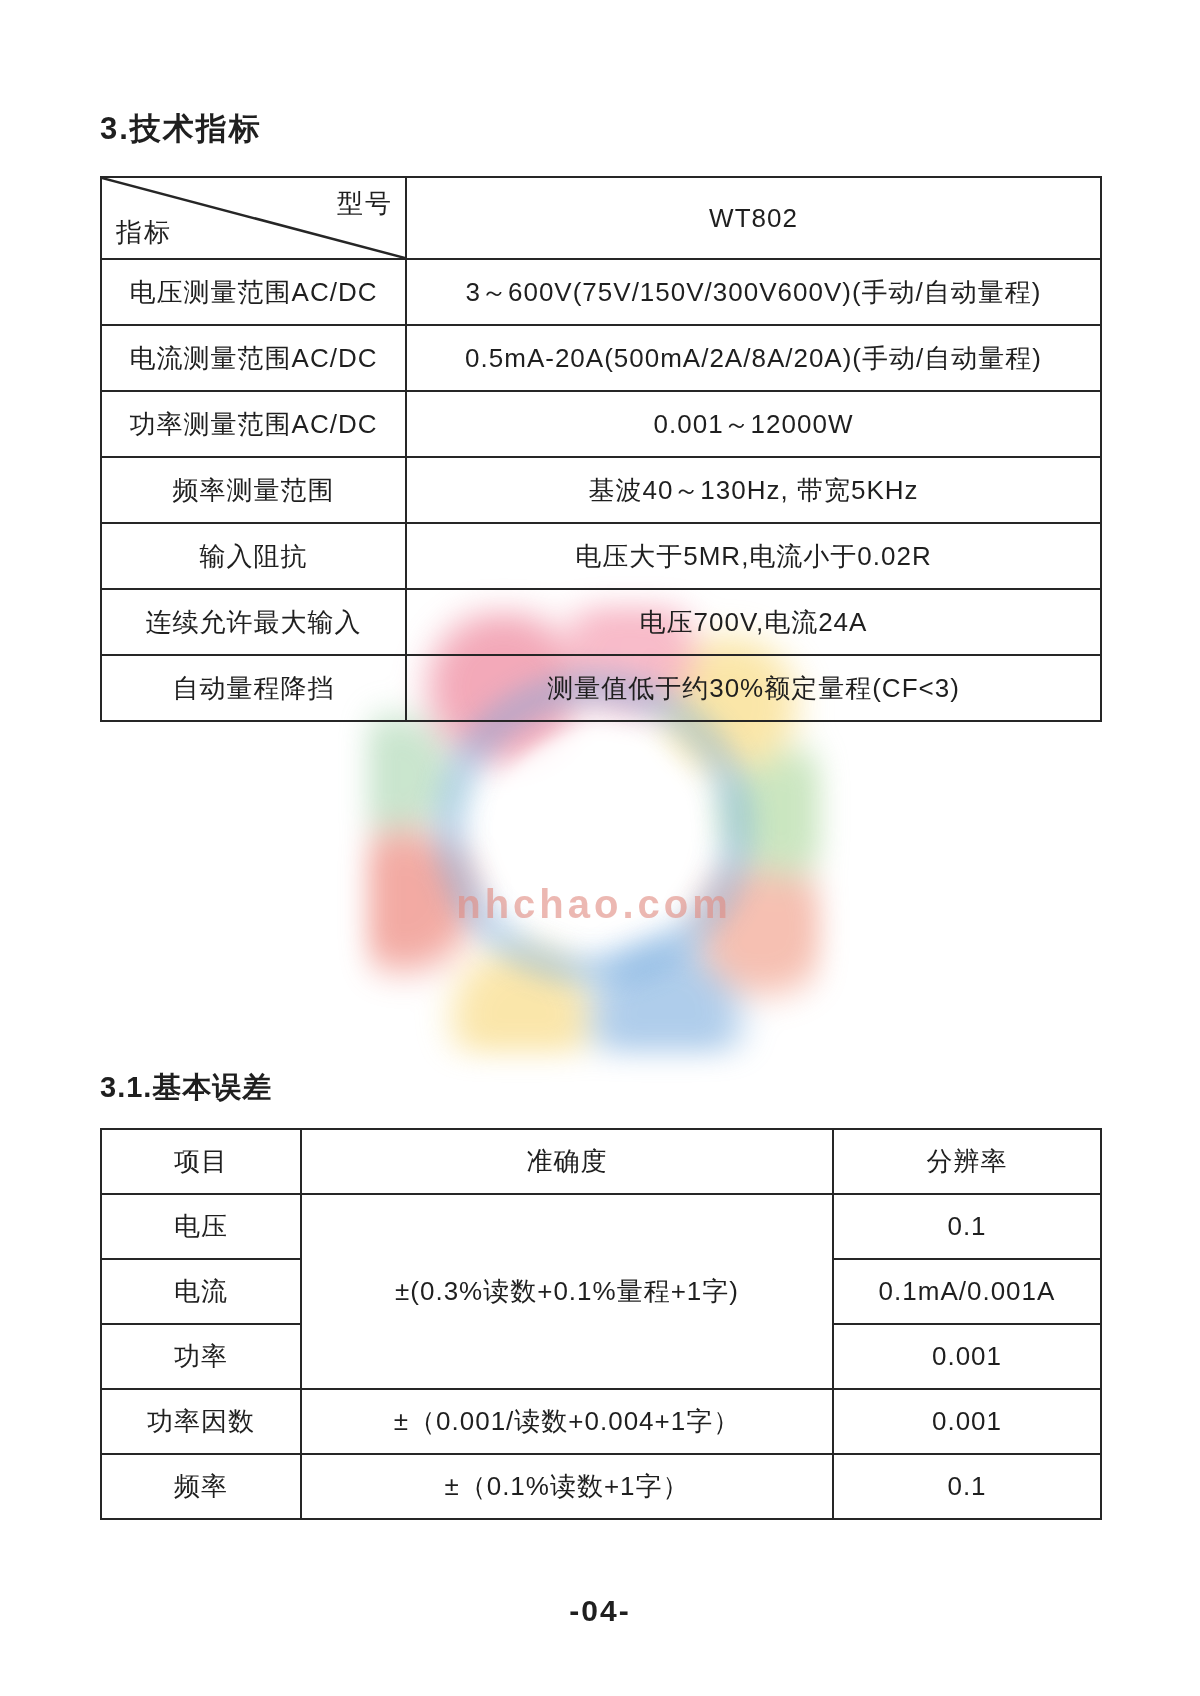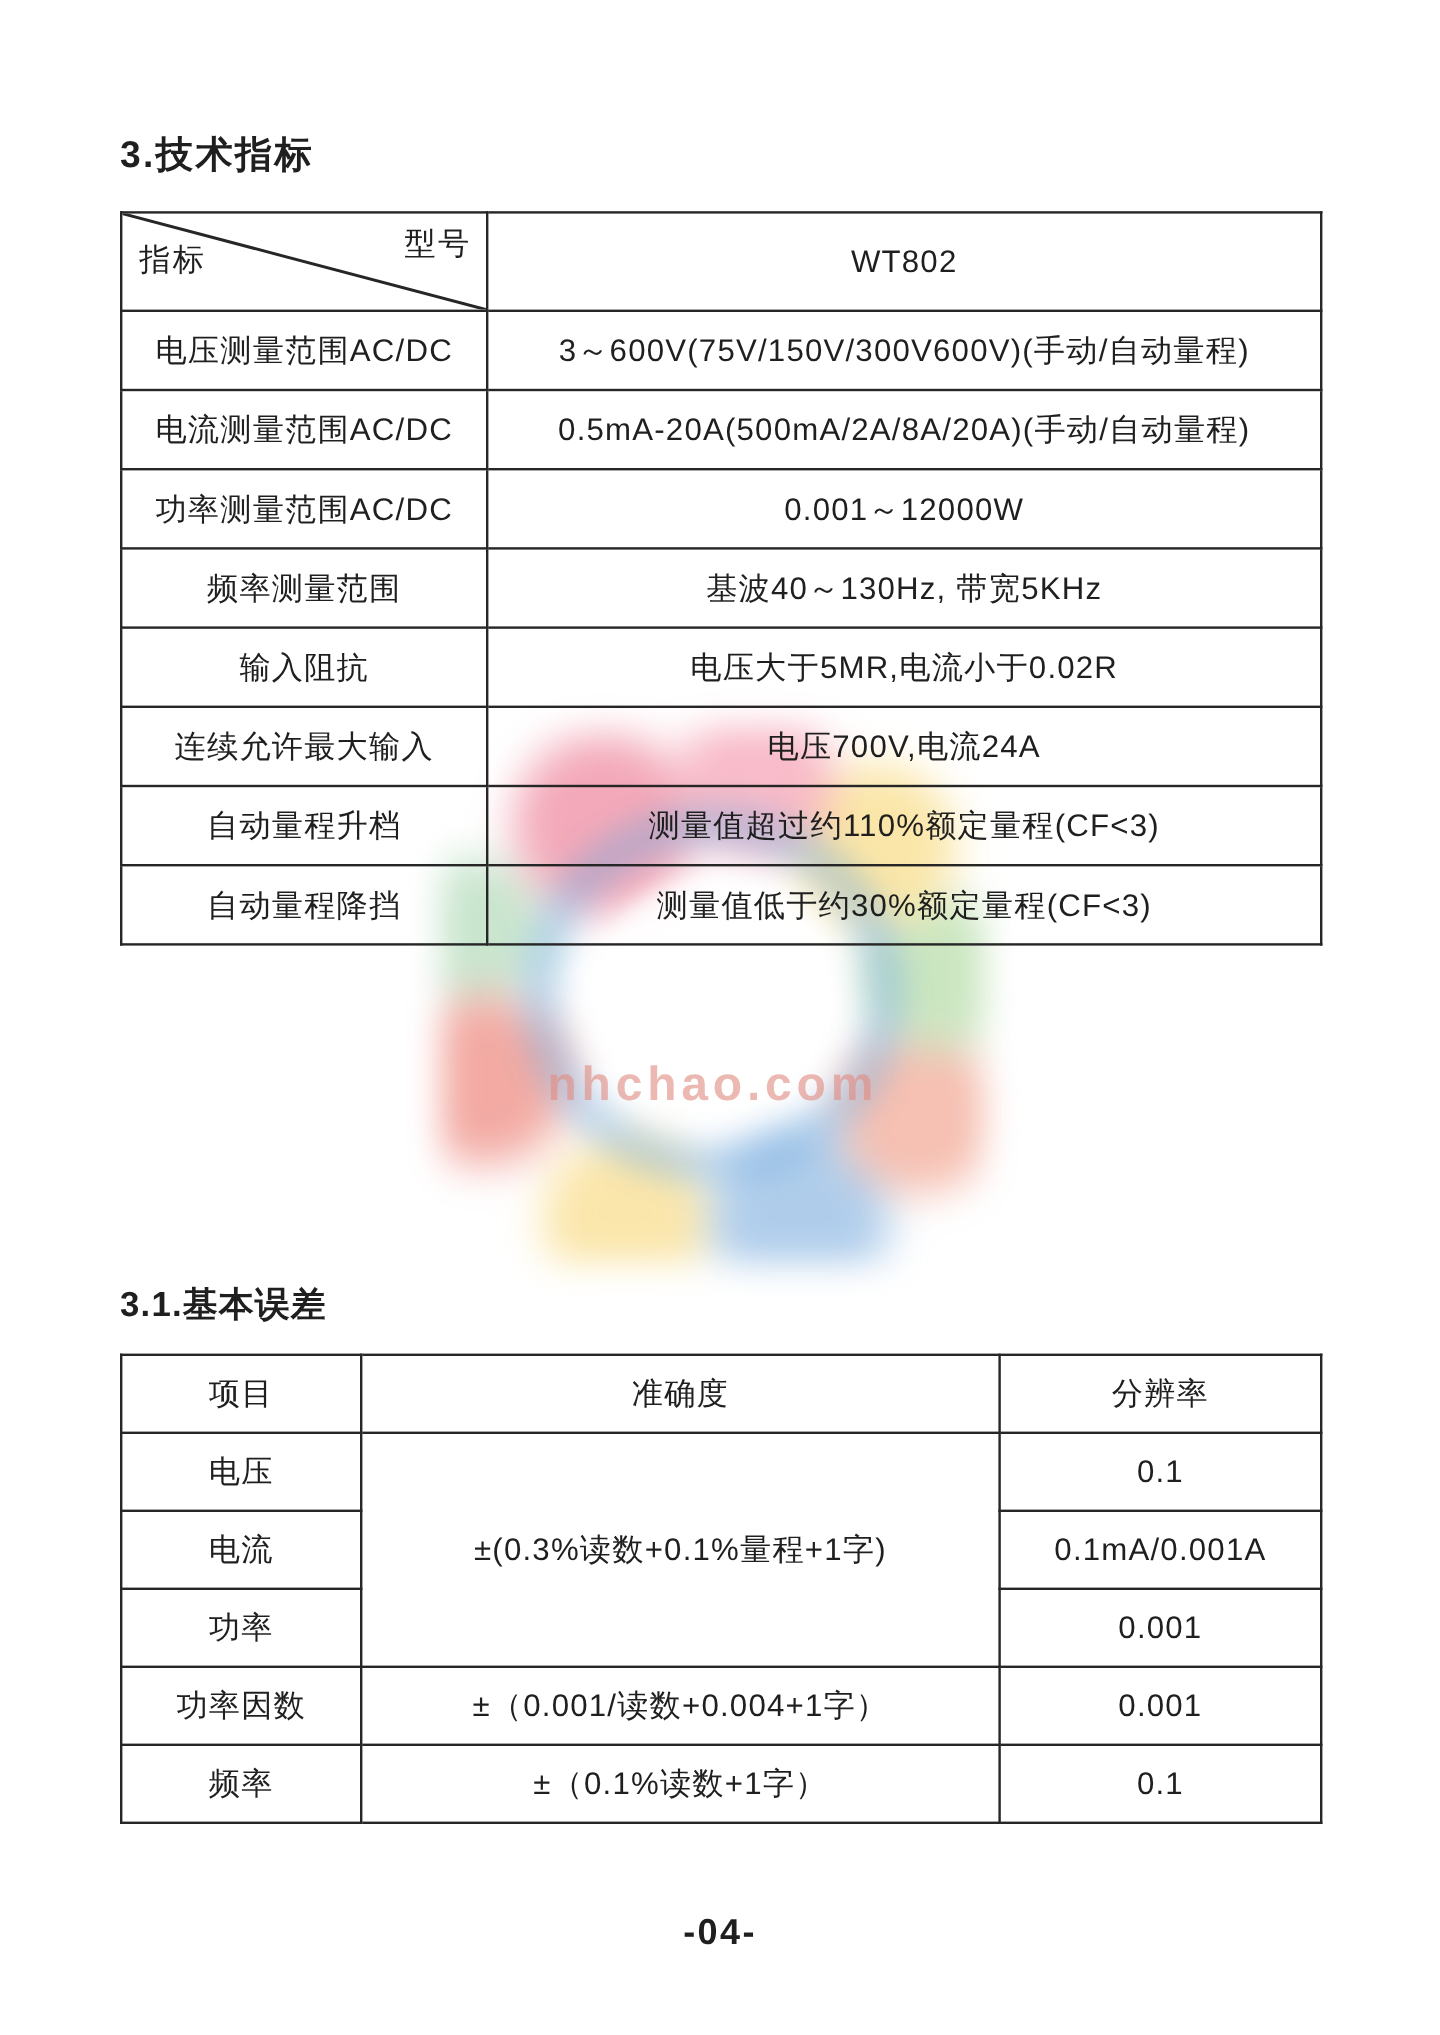--- a/index.html
+++ b/index.html
@@ -43,21 +43,21 @@
 
   .val-left{text-align:left;padding-left:10px;}
   .val-multiline{
     text-align:left;line-height:1.45;padding:8px 12px;letter-spacing:1px;
   }
 
   td.diag-cell{position:relative;padding:0;}
   .diag-line{position:absolute;left:0;top:0;width:100%;height:100%;display:block;}
   .diag-line line{stroke:#262626;stroke-width:2.5;}
   .corner-model{position:absolute;top:8px;right:12px;font-size:26px;letter-spacing:2px;}
-  .corner-indicator{position:absolute;bottom:24px;left:14px;font-size:26px;letter-spacing:2px;text-align:center;}
+  .corner-indicator{position:absolute;bottom:8px;left:14px;font-size:26px;letter-spacing:2px;text-align:center;}
 
   
   .watermark{position:absolute;left:368px;top:606px;width:452px;height:446px;z-index:1;pointer-events:none;}
   .wm-splash{
     position:absolute;inset:0;opacity:.55;filter:blur(14px);
     background:
       radial-gradient(circle at 30% 18%, rgba(232,90,120,.95) 0 58px, transparent 92px),
       radial-gradient(circle at 58% 10%, rgba(240,110,140,.85) 0 48px, transparent 80px),
       radial-gradient(circle at 80% 22%, rgba(246,205,80,.9) 0 50px, transparent 84px),
       radial-gradient(circle at 92% 46%, rgba(150,205,130,.9) 0 46px, transparent 80px),
@@ -136,24 +136,20 @@
       </tr>
       <tr>
         <td>输入阻抗</td>
         <td>电压大于5MR,电流小于0.02R</td>
       </tr>
       <tr>
         <td>连续允许最大输入</td>
         <td>电压700V,电流24A</td>
       </tr>
       <tr>
-        <td>自动量程升档</td>
-        <td>测量值超过约110%额定量程(CF&lt;3)</td>
-      </tr>
-      <tr>
         <td>自动量程降挡</td>
         <td>测量值低于约30%额定量程(CF&lt;3)</td>
       </tr>
     </tbody>
   </table>
 
   <div class="subsection-title">3.1.基本误差</div>
 
   <table class="doc-table" id="error-table">
     <colgroup>

